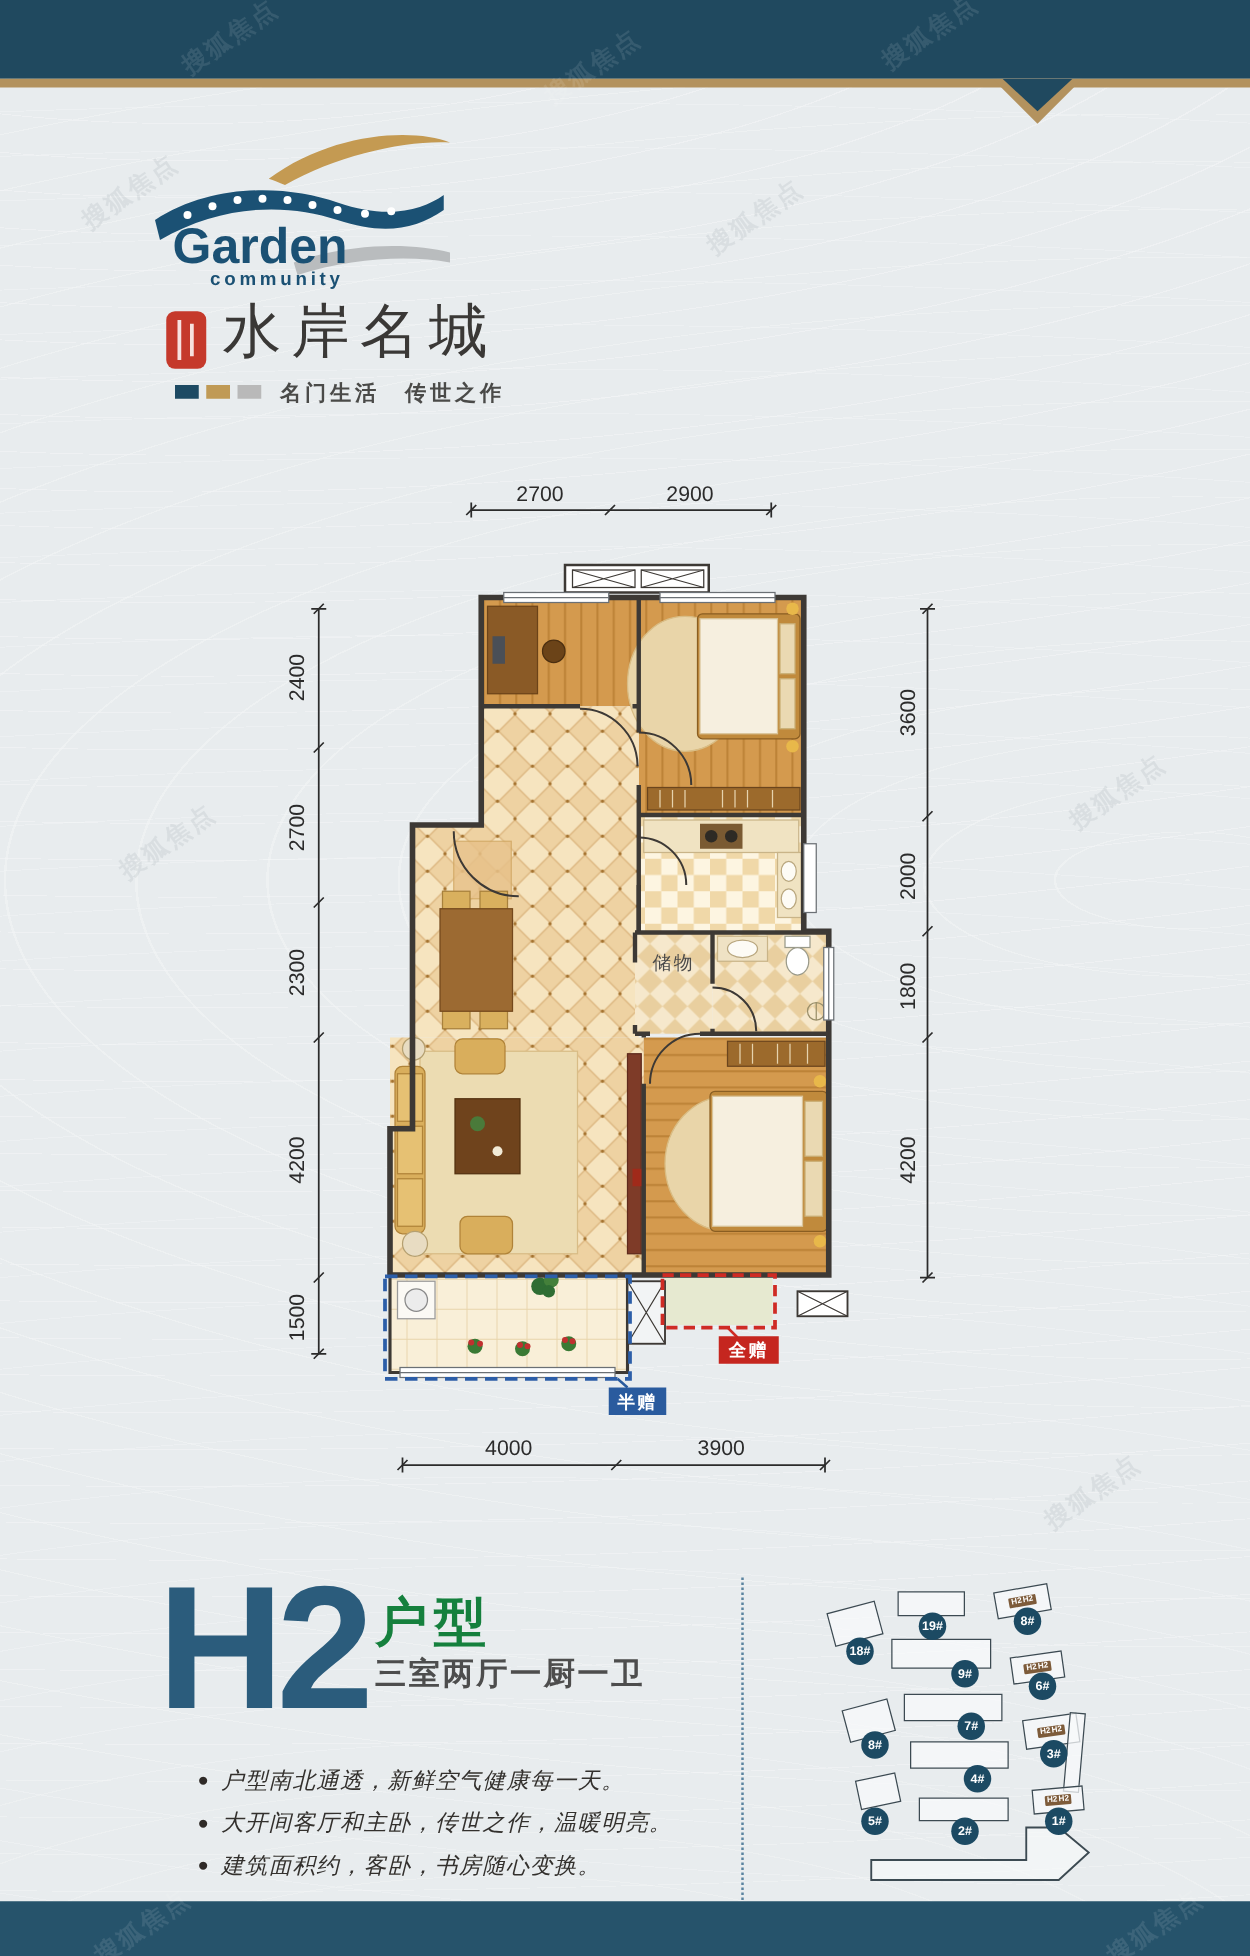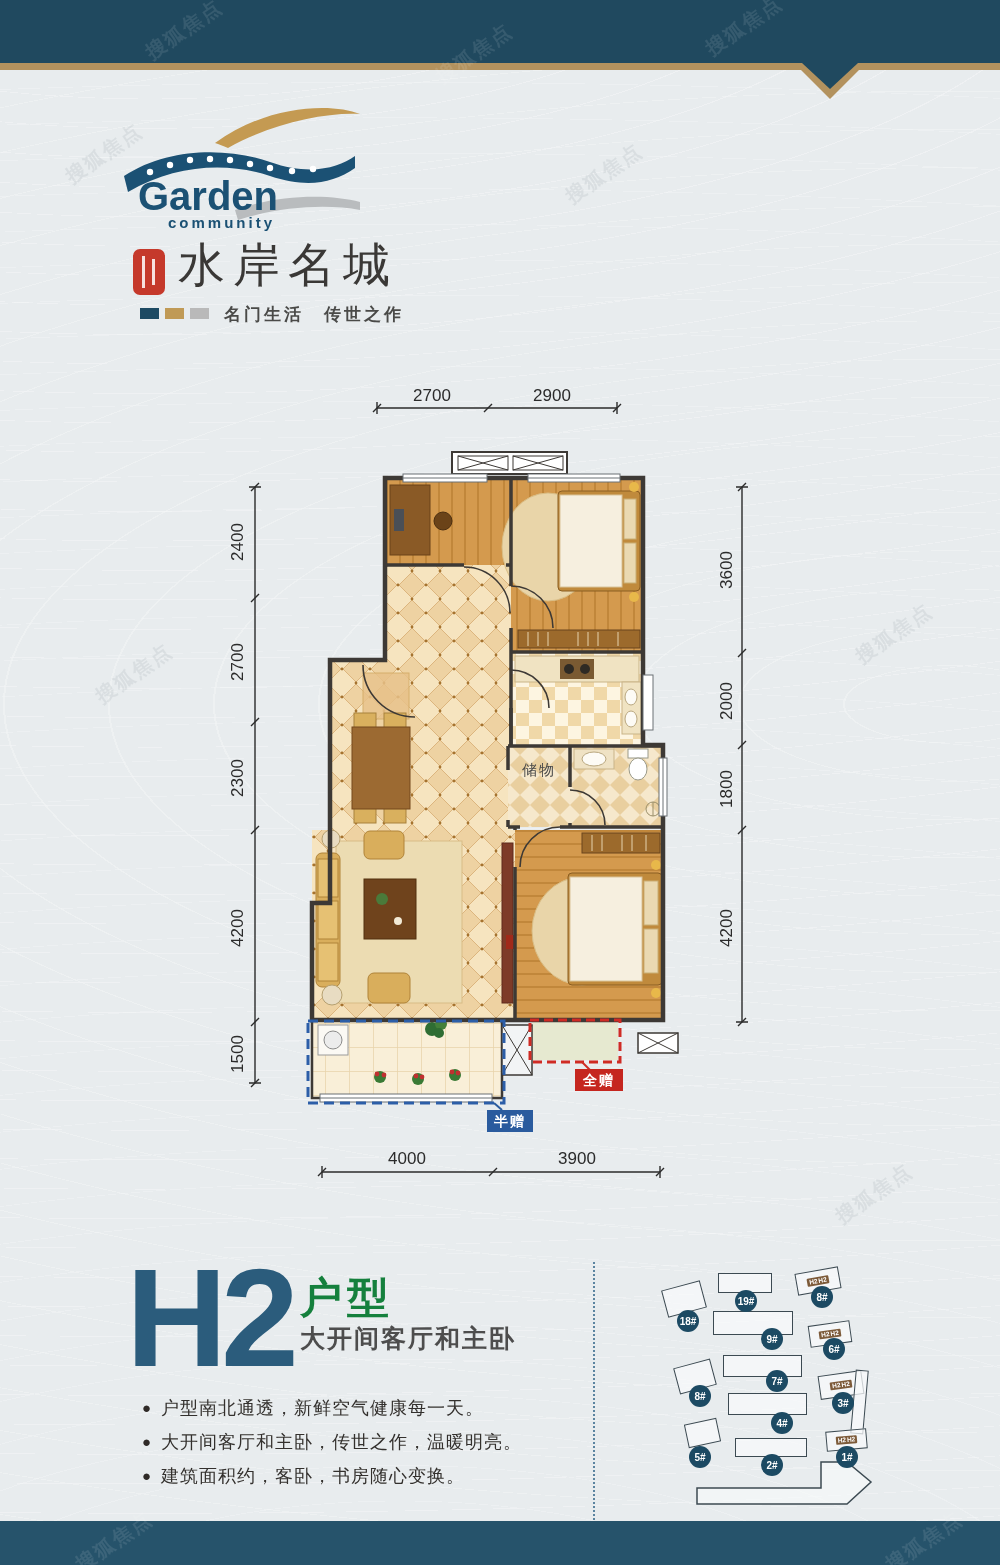--- a/index.html
+++ b/index.html
@@ -33,21 +33,21 @@
   .fp text{font-family:"Liberation Sans",sans-serif;}
   .dim{font-size:17px;fill:#2b2b2b;}
   .roomlabel{font-size:15px;fill:#4a4a4a;letter-spacing:2px;}
   .giftlabel{font-size:14px;font-weight:bold;fill:#ffffff;letter-spacing:2px;}
   
   .h2-code{position:absolute;left:126px;top:1248px;font-size:140px;line-height:1;font-weight:bold;color:#2b5c7c;letter-spacing:-6px;}
   .type-label{position:absolute;left:300px;top:1270px;font-size:42px;font-weight:bold;color:#15803d;letter-spacing:5px;}
   .rooms-line{position:absolute;left:300px;top:1322px;font-size:25px;font-weight:bold;color:#4d4d4d;letter-spacing:2px;}
   .area-line{position:absolute;left:300px;top:1354px;font-size:25px;font-weight:bold;color:#4d4d4d;letter-spacing:1px;}
   .area-line sup{font-size:14px;}
-  .bullets{position:absolute;left:142px;top:1396px;margin:0;padding:0;list-style:none;}
+  .bullets{position:absolute;left:142px;top:1396px;margin:16px;padding:0;list-style:none;font-style:italic;}
   .bullets li{font-size:18px;color:#33302d;margin-bottom:10px;letter-spacing:1px;}
   .bullets li::before{content:"●";font-size:15px;margin-right:9px;color:#2f2a27;position:relative;top:-1px;}
   
   .sitemap{position:absolute;left:600px;top:1262px;width:400px;height:278px;}
   .dotline{position:absolute;left:-7px;top:0;height:278px;width:0;border-left:2px dotted #5b84a0;}
   .bld{position:absolute;background:rgba(248,250,251,.75);border:1.5px solid #3c4a52;box-sizing:border-box;
        display:flex;align-items:center;justify-content:center;}
   .chip{display:flex;gap:1px;background:#7d5b3a;padding:1px 2px;border-radius:1px;}
   .chip i{font-style:normal;font-size:6.5px;font-weight:bold;color:#fff;line-height:1;}
   .badge{position:absolute;width:22px;height:22px;border-radius:50%;background:#1c4a63;color:#fff;
@@ -336,21 +336,21 @@
     <text transform="translate(502,195) rotate(-90)" text-anchor="middle" class="dim">3600</text>
     <text transform="translate(502,326) rotate(-90)" text-anchor="middle" class="dim">2000</text>
     <text transform="translate(502,414) rotate(-90)" text-anchor="middle" class="dim">1800</text>
     <text transform="translate(502,553) rotate(-90)" text-anchor="middle" class="dim">4200</text>
     <text x="177" y="789" text-anchor="middle" class="dim">4000</text>
     <text x="347" y="789" text-anchor="middle" class="dim">3900</text>
   </svg>
 
   <div class="h2-code">H2</div>
   <div class="type-label">户型</div>
-  <div class="rooms-line">大开间客厅和主卧</div>
+  <div class="rooms-line">三室两厅一厨一卫</div>
   <ul class="bullets">
     <li>户型南北通透，新鲜空气健康每一天。</li>
     <li>大开间客厅和主卧，传世之作，温暖明亮。</li>
     <li>建筑面积约，客卧，书房随心变换。</li>
   </ul>
 
   <div class="sitemap">
     <div class="dotline"></div>
 
     <div class="bld" style="left:118px;top:11px;width:54px;height:20px"></div>

